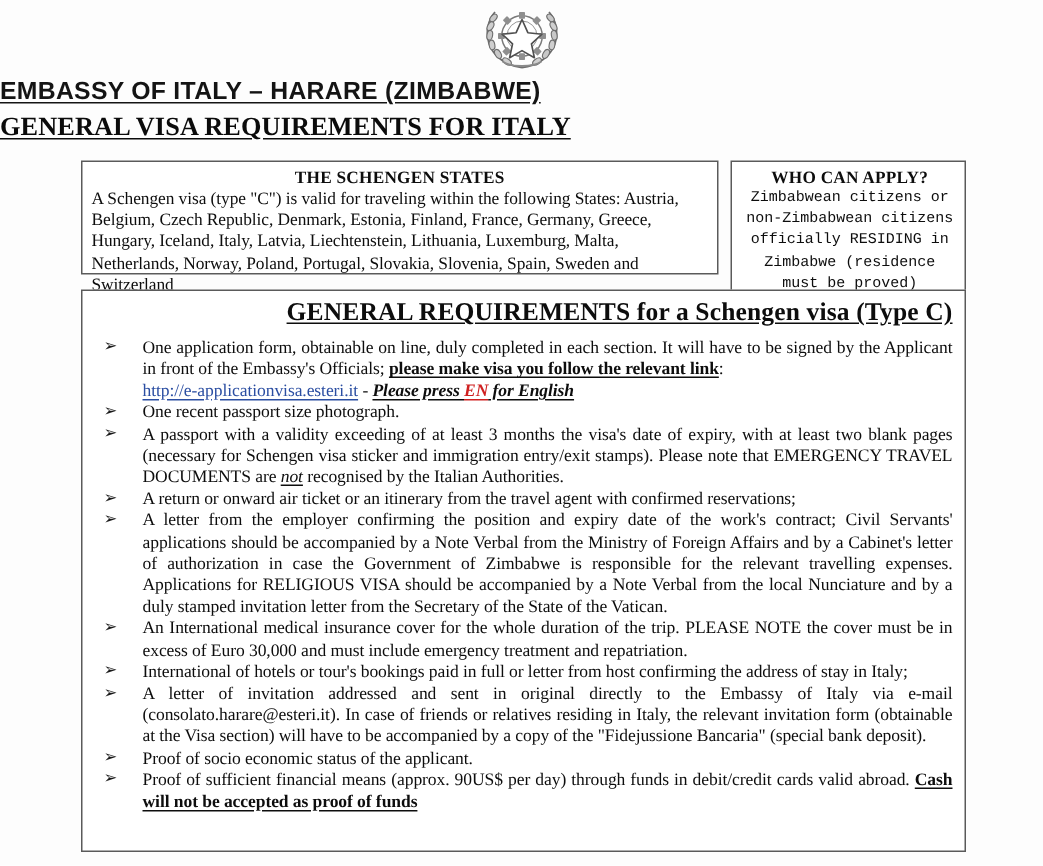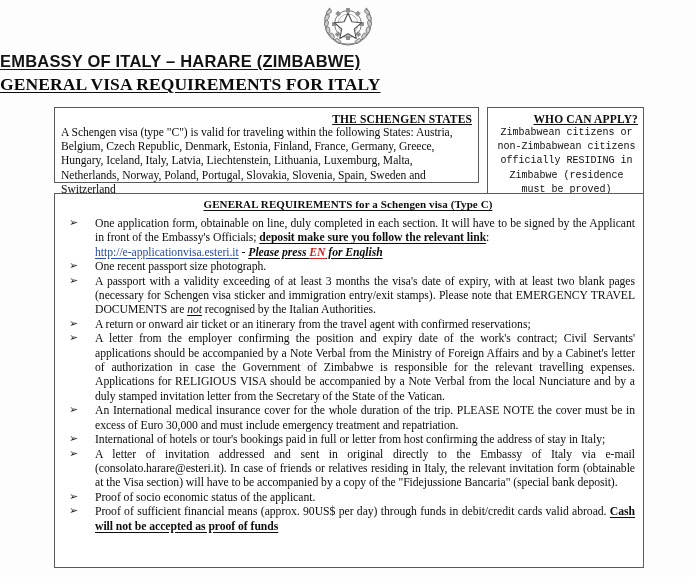--- a/index.html
+++ b/index.html
@@ -75,26 +75,25 @@
   }
   .who-box {
     position: absolute;
     left: 433px;
     top: 0;
     width: 157px;
     height: 92px;
     padding: 4px 5px 3px 7px;
   }
   .box-title {
-    text-align: right;
+    text-align: center;
     font-weight: bold;
     font-size: 11.5px;
     line-height: 14px;
     letter-spacing: 0.15px;
-    text-decoration: underline;
   }
   .schengen-body {
     font-size: 11.6px;
     line-height: 14.2px;
     text-align: left;
     letter-spacing: -0.05px;
   }
   .who-body {
     font-size: 10px;
     line-height: 14.2px;
@@ -108,23 +107,23 @@
     left: 54px;
     top: 193px;
     width: 590px;
     height: 375px;
     border: 1.3px solid #5a5a5a;
     background: #ffffff;
     box-sizing: border-box;
     padding: 4px 8px 4px 6px;
   }
   .main-title {
-    text-align: center;
-    font-weight: bold;
-    font-size: 11px;
+    text-align: right;
+    font-weight: bold;
+    font-size: 17px;
     text-decoration: underline;
     text-underline-offset: 1.5px;
     margin-bottom: 7px;
     letter-spacing: 0.1px;
   }
   ul.req-list {
     list-style: none;
     margin: 0;
     padding: 0;
   }
@@ -220,21 +219,21 @@
   </div>
 
 </div>
 
 <div class="main-box">
   <div class="main-title">GENERAL REQUIREMENTS for a Schengen visa (Type C)</div>
 
   <ul class="req-list">
 
     <li>
-      <span class="arrow">➢</span><span>One application form, obtainable on line,  duly completed in each section.  It will have to be signed by the Applicant in front of the Embassy's Officials; </span><span class="bu">deposit make sure you follow the relevant link</span><span>:</span>
+      <span class="arrow">➢</span><span>One application form, obtainable on line,  duly completed in each section.  It will have to be signed by the Applicant in front of the Embassy's Officials; </span><span class="bu">please make visa you follow the relevant link</span><span>:</span>
       <span class="nowrapline">
         <a class="link" href="#">http://e-applicationvisa.esteri.it</a><span> - </span><span class="biu">Please press </span><span class="red">EN</span><span class="biu"> for English</span>
       </span>
     </li>
 
     <li>
       <span class="arrow">➢</span><span>One recent passport size photograph.</span>
     </li>
 
     <li>

